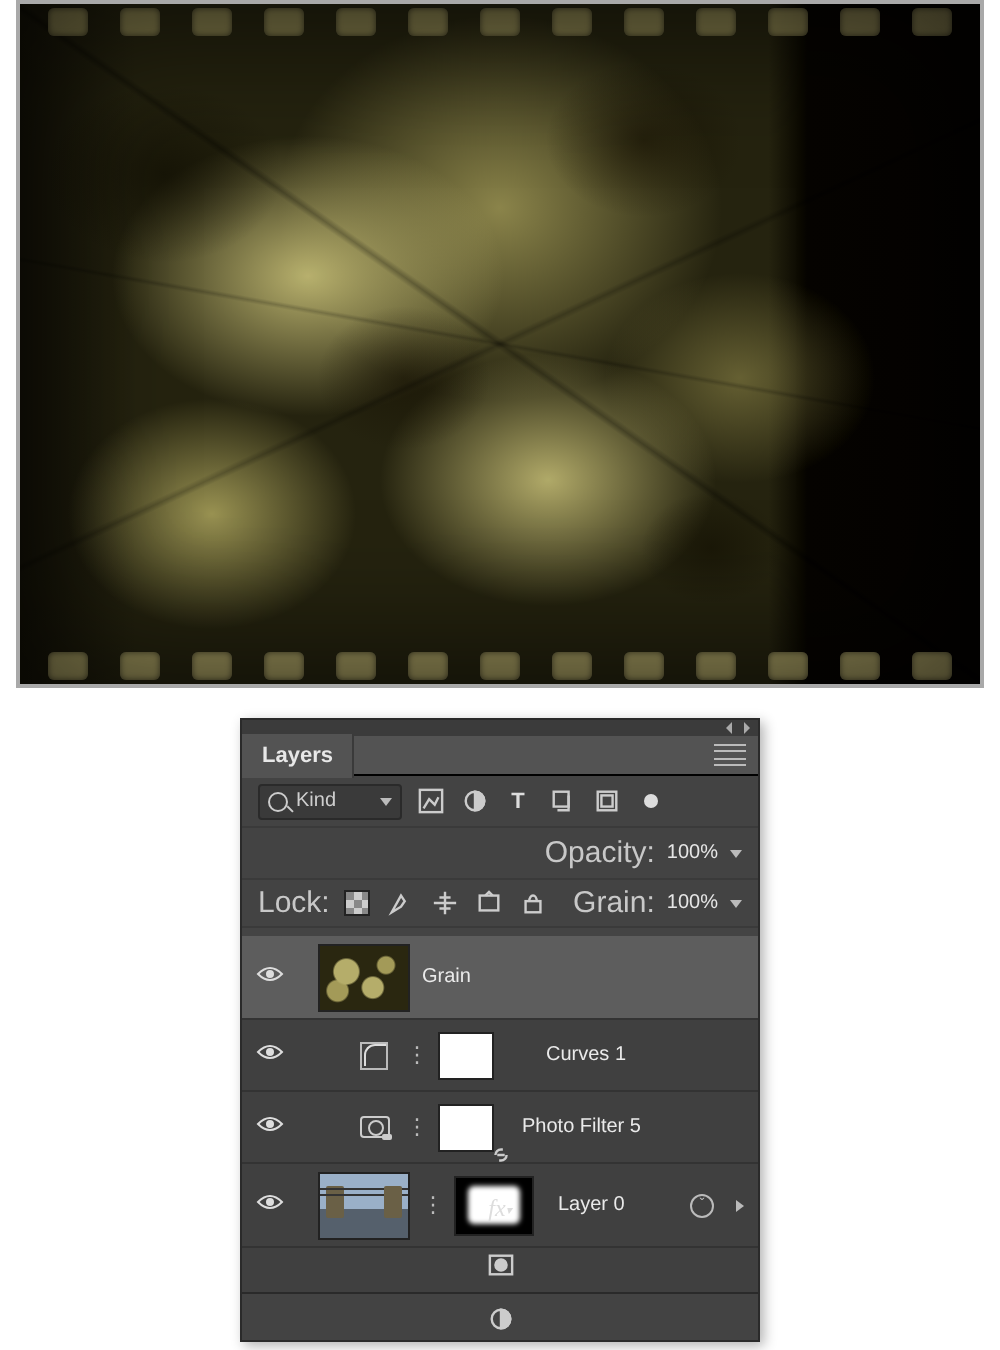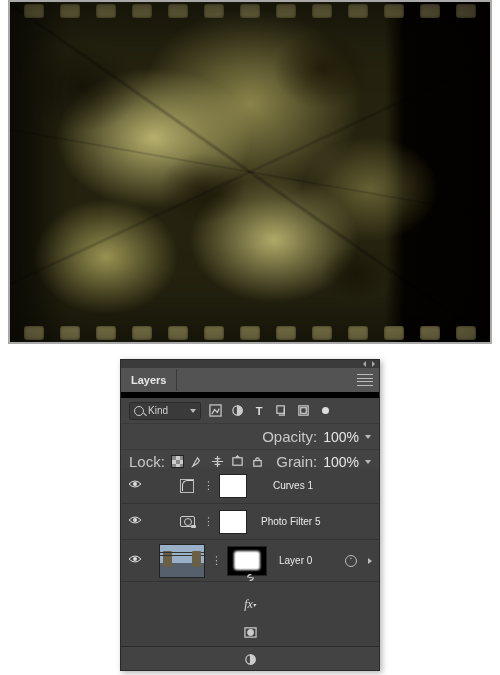--- a/index.html
+++ b/index.html
@@ -38,38 +38,38 @@
   .sprocket { width: 20px; height: 14px; background: rgba(200,190,120,0.55); border-radius: 3px; box-shadow: inset 0 0 3px rgba(0,0,0,0.6); }
   .sprockets.bottom .sprocket { background: rgba(200,190,120,0.75); }
   .vignette { position:absolute; inset:0; box-shadow: inset 0 0 60px 20px rgba(0,0,0,0.55); pointer-events:none; }
 
   .panel { position: absolute; left: 120px; top: 359px; width: 260px; height: 312px; background: #444444; border: 1px solid #2a2a2a; box-shadow: 2px 2px 6px rgba(0,0,0,0.3); color: #cfcfcf; }
   .panel-topbar { height: 8px; background: #3b3b3b; display:flex; justify-content:flex-end; align-items:center; padding-right:4px; gap:6px; }
   .panel-topbar .tri-left, .panel-topbar .tri-right { width:0;height:0;border-top:3px solid transparent;border-bottom:3px solid transparent; }
   .panel-topbar .tri-left { border-right:3px solid #aaa; }
   .panel-topbar .tri-right { border-left:3px solid #aaa; }
 
-  .tabrow { display:flex; align-items:center; height: 30px; background: #535353; border-bottom:6px solid #000000; }
+  .tabrow { display:flex; align-items:center; height: 20px; background: #535353; border-bottom:1px solid #000000; }
   .tab { height: 22px; padding: 0 10px; display:flex; align-items:center; background:#535353; font-weight:600; font-size:11px; color:#e8e8e8; border-right:1px solid #3a3a3a; }
   .tabrow .spacer { flex:1; }
   .menu-lines { width:16px; height:12px; margin-right:6px; display:flex; flex-direction:column; justify-content:space-between; }
   .menu-lines span { height:1px; background:#bbb; display:block; }
 
   .row { display:flex; align-items:center; height: 26px; padding: 0 8px; gap:6px; border-bottom:1px solid #3a3a3a; background:#434343; }
   .row.tight { height: 24px; }
   .select { display:flex; align-items:center; height:18px; background:#3a3a3a; border:1px solid #2a2a2a; border-radius:2px; padding:0 4px; gap:4px; font-size:10px; }
   .select .caret { width:0;height:0;border-left:3px solid transparent;border-right:3px solid transparent;border-top:4px solid #bbb; }
   .select.kind { width:72px;text-align:center; }
   .select.blend { width:92px; }
   .mag { width:10px;height:10px;border:1.2px solid #ccc;border-radius:50%;position:relative; }
   .mag::after { content:"";position:absolute;width:4px;height:1.2px;background:#ccc;right:-4px;bottom:-1px;transform:rotate(45deg); }
   .iconbtn { width:16px;height:16px;display:flex;align-items:center;justify-content:center;color:#ddd;font-size:11px;}
   .dot { width:7px;height:7px;background:#ddd;border-radius:50%; }
   .label { font-size:15px; color:#c8c8c8;text-align:center; }
-  .pct { font-size:14px; color:#e6e6e6; }
+  .pct { font-size:10px; color:#e6e6e6; }
   .smallcaret { width:0;height:0;border-left:3px solid transparent;border-right:3px solid transparent;border-top:4px solid #bbb; }
 
   .layers { position:absolute; top: 108px; bottom: 24px; left:0; right:0; overflow:hidden; background:#404040; }
   .layer { display:flex; align-items:center; height: 42px; border-bottom:1px solid #333; padding: 0 6px; gap:6px; }
   .layer.selected { background:#5d5d5d; }
   .layer.adj { height: 36px; }
   .eye { width:16px; text-align:center; color:#d8d8d8; font-size:12px; }
   .eyebox { width:16px; height:16px; border:1px solid #555; }
   .thumb { width:46px; height:34px; border:1px solid #222; background:#888; position:relative; overflow:hidden; }
   .thumb.grain { background:
@@ -236,20 +236,31 @@
           </svg>
         </div>
       <div style="flex:1"></div>
       <span class="label">Grain:</span>
       <span class="pct">100%</span>
       <div class="smallcaret"></div>
     </div>
 
     <div class="layers">
 
+      <div class="layer selected">
+        <div class="eye">
+          <svg width="14" height="14" viewBox="0 0 14 14">
+              <path d="M1 7 Q7 1 13 7 Q7 13 1 7 Z" fill="none" stroke="#ddd"></path>
+              <circle cx="7" cy="7" r="2" fill="#ddd"></circle>
+            </svg>
+        </div>
+        <div class="eyebox" style="border:none;width:4px;"></div>
+        <div class="thumb grain"></div>
+        <span class="lname">Grain</span>
+      </div>
 
       <div class="layer adj">
         <div class="eye">
           <svg width="14" height="14" viewBox="0 0 14 14">
               <path d="M1 7 Q7 1 13 7 Q7 13 1 7 Z" fill="none" stroke="#ddd"></path>
               <circle cx="7" cy="7" r="2" fill="#ddd"></circle>
             </svg>
         </div>
         <div style="width:22px"></div>
         <div class="adjicon">

